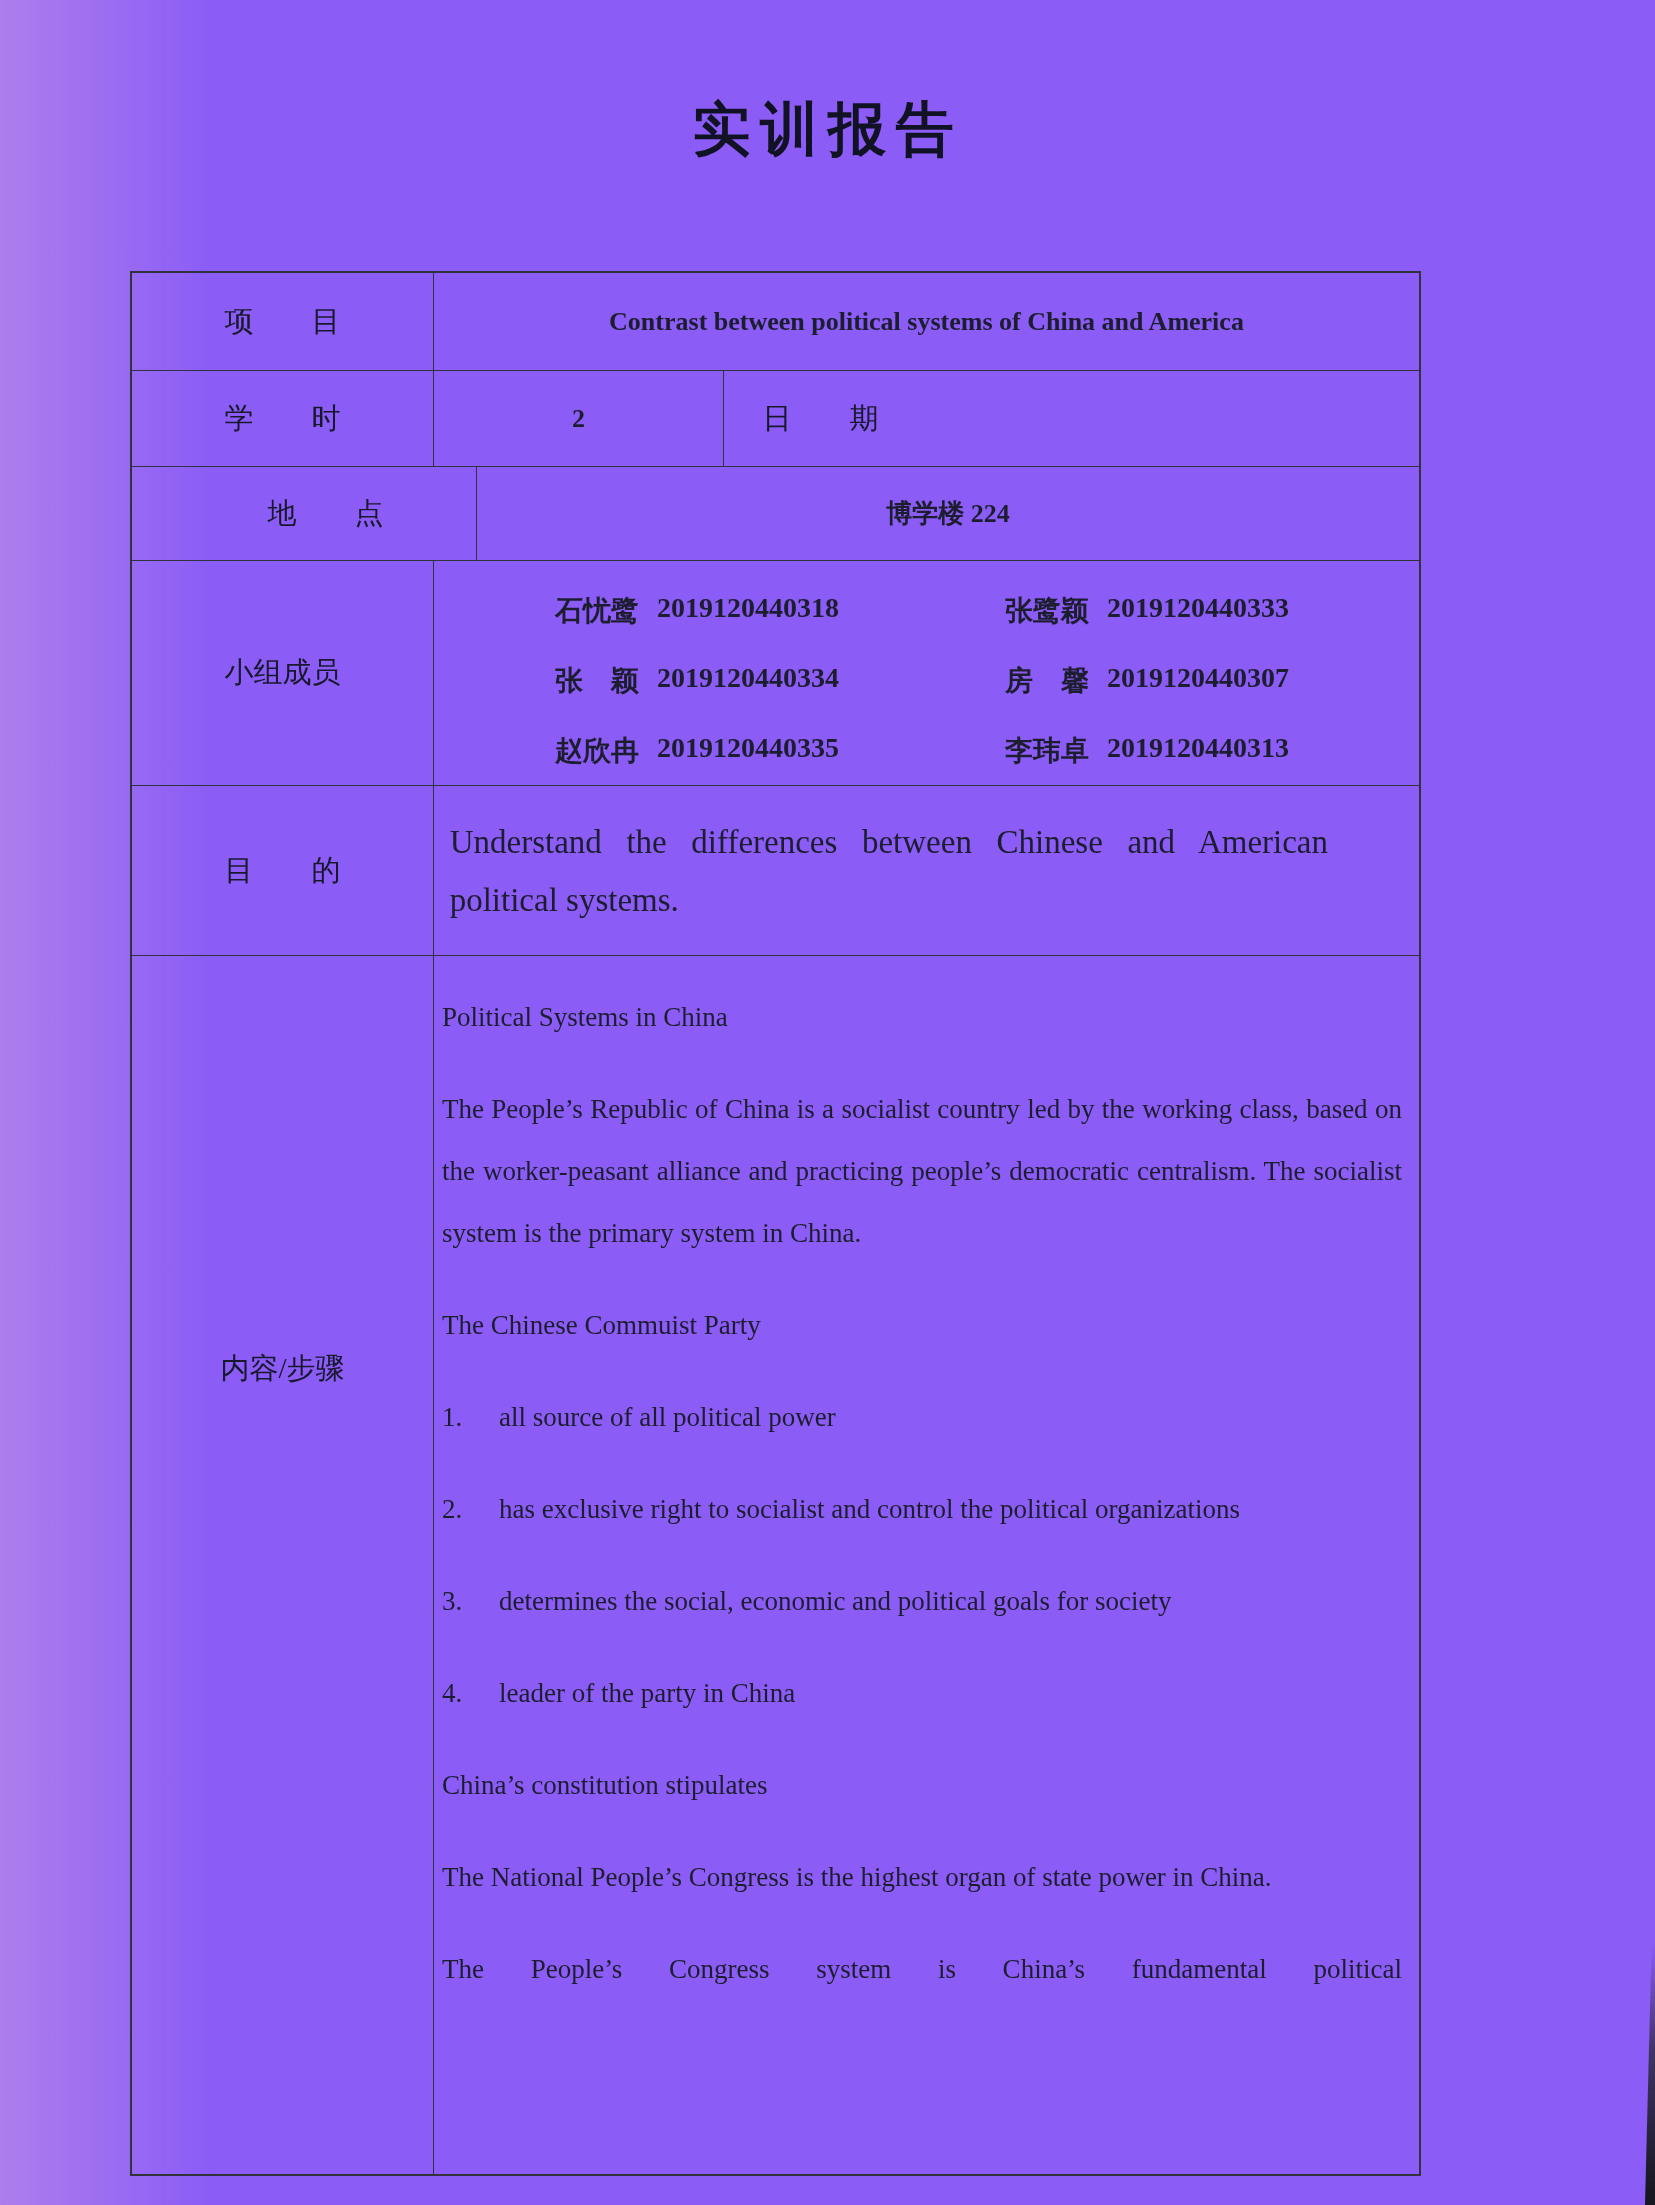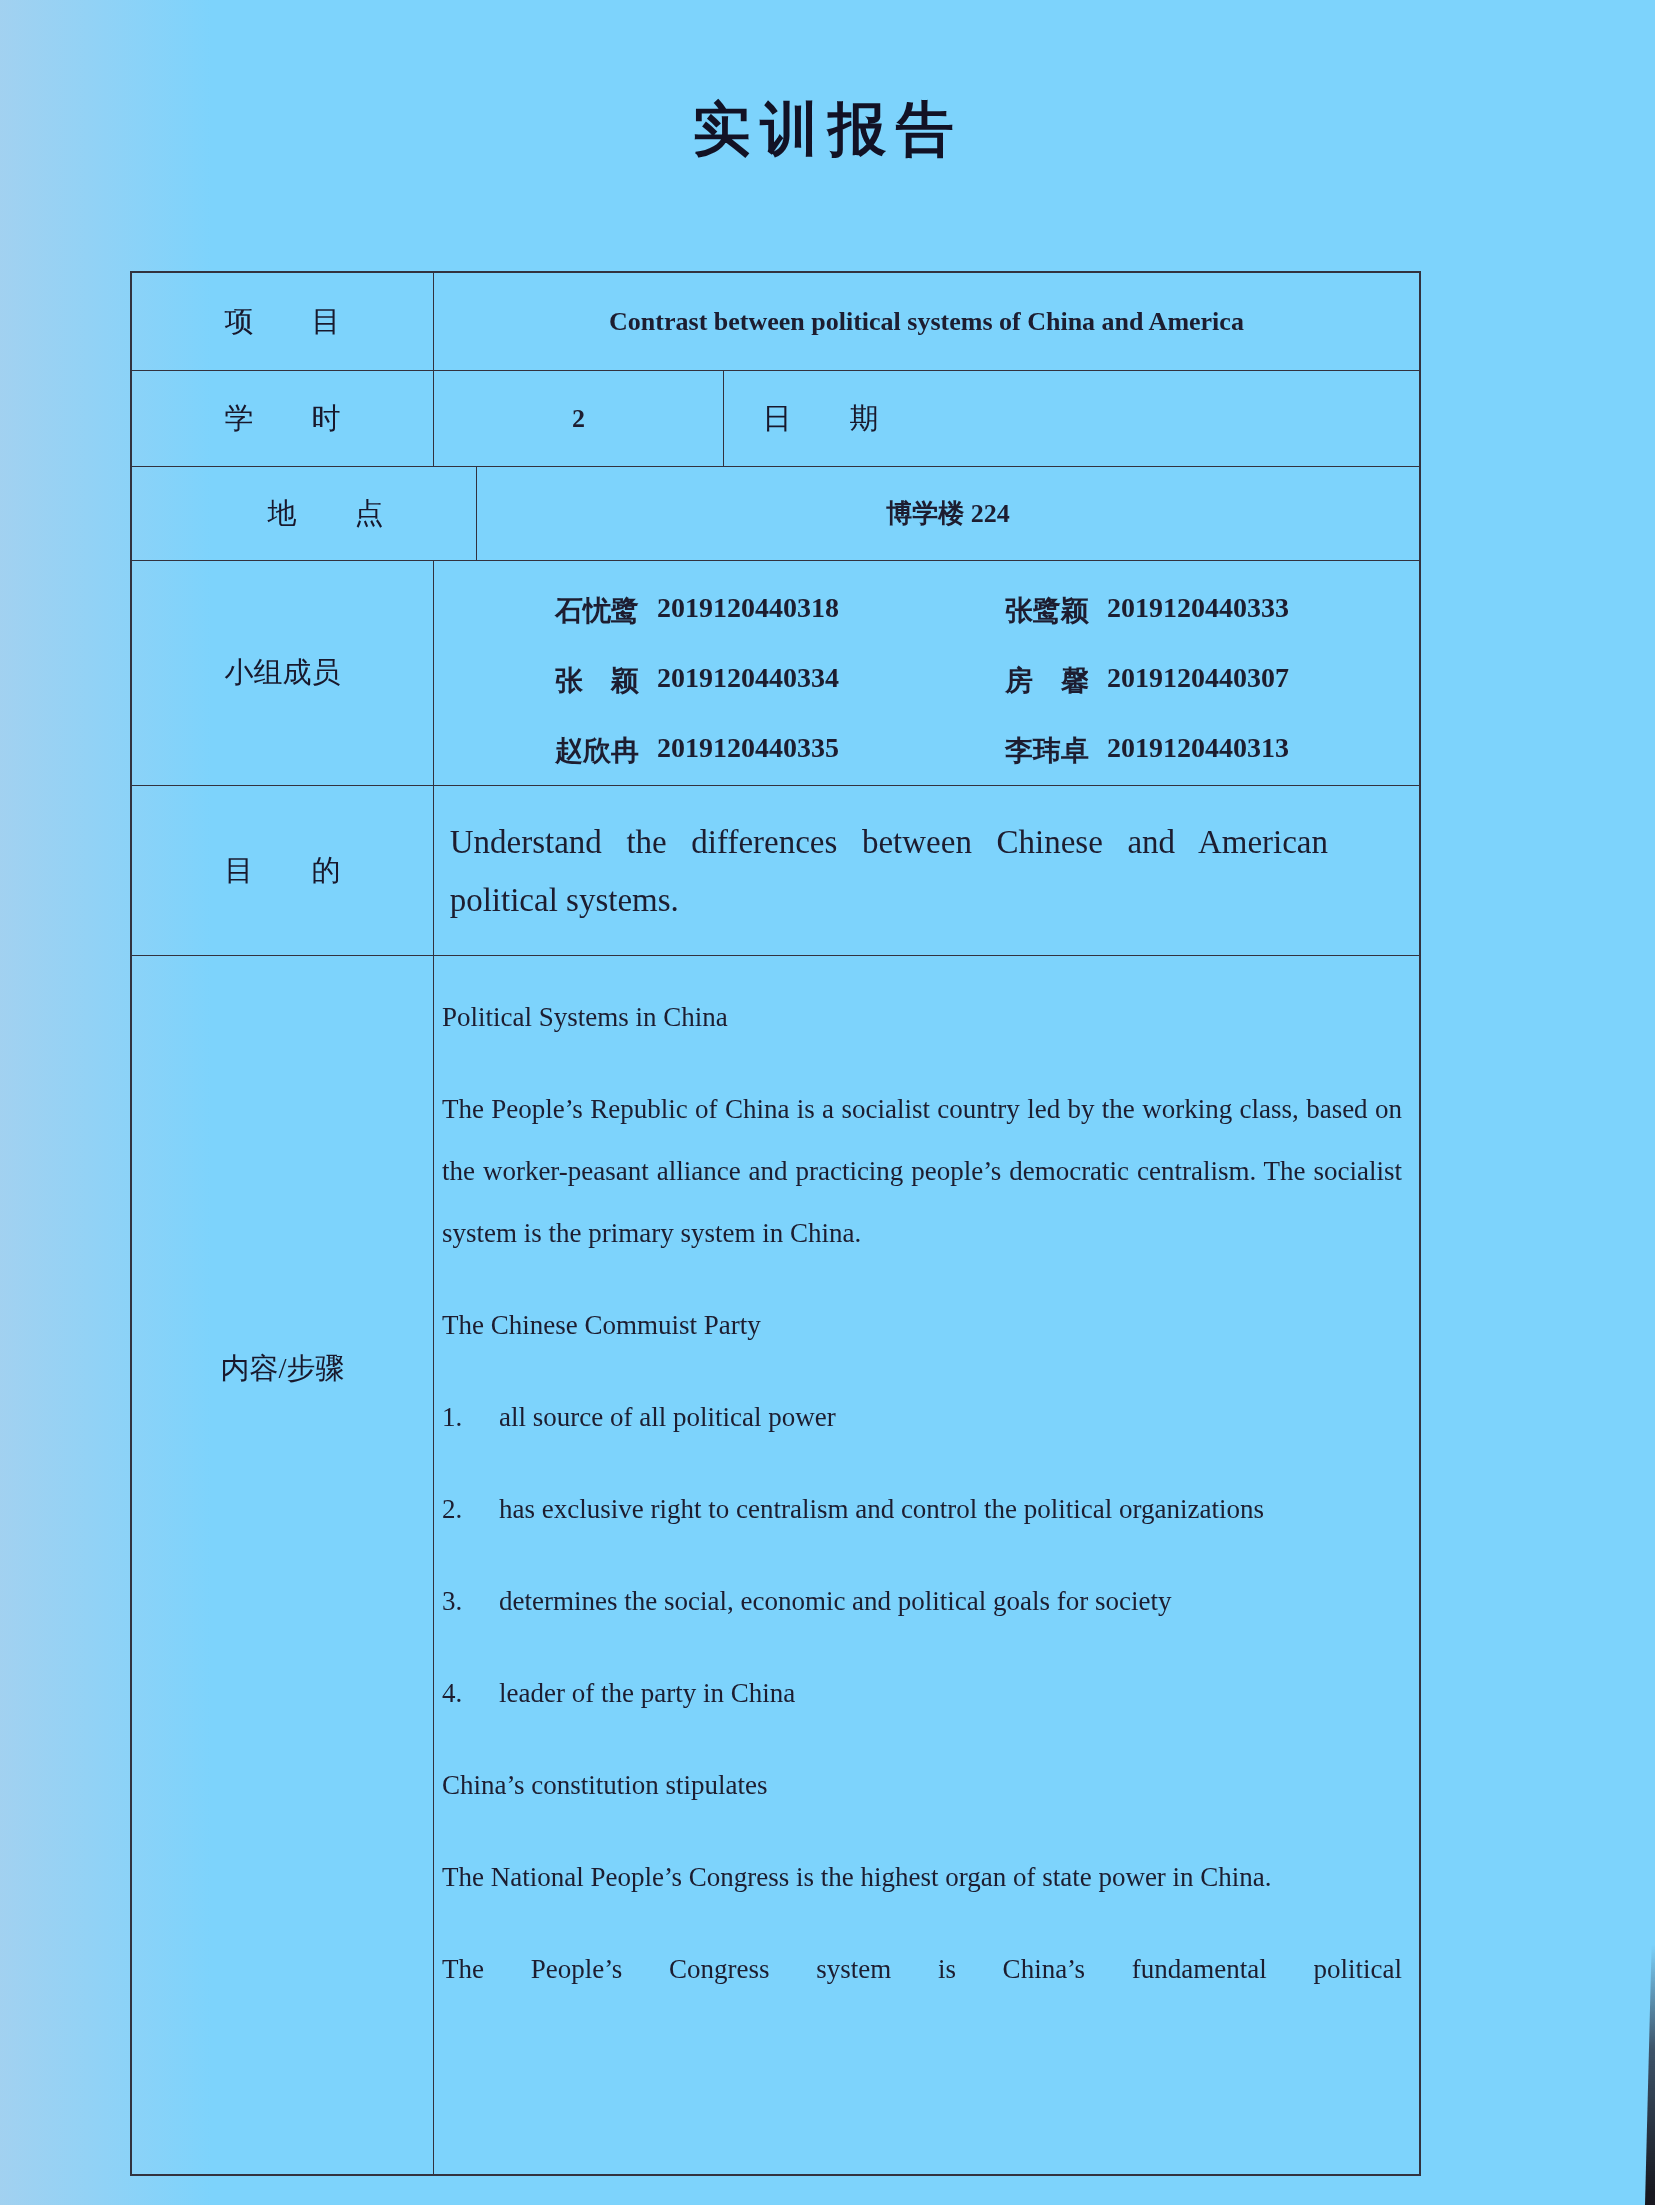--- a/index.html
+++ b/index.html
@@ -3,21 +3,21 @@
 <meta charset="utf-8">
 <style>
   :root{
     --ink:#1d1d30;
     --border:#32323e;
   }
   html,body{margin:0;padding:0;background:#ffffff;}
   .page{
     position:relative;
     width:1656px;height:2205px;
-    background:#7dd3fc;
+    background:#8b5cf6;
     overflow:hidden;
     color:var(--ink);
     font-family:"Liberation Serif","DejaVu Serif",serif;
   }
   
   .page::before{
     content:"";
     position:absolute;left:0;top:0;bottom:0;width:260px;
     background:linear-gradient(90deg, rgba(247,205,213,0.30), rgba(247,205,213,0) 82%);
     pointer-events:none;
@@ -159,21 +159,21 @@
       <div class="cell purpose-cell">Understand the differences between Chinese and American political systems.</div>
     </div>
 
     <div class="row r6">
       <div class="cell label-cell">内容/步骤</div>
       <div class="cell content-cell">
           <div class="block"><span>Political Systems in China</span></div>
           <div class="block j"><span>The People’s Republic of China is a socialist country led by the working class, based on the worker-peasant alliance and practicing people’s democratic centralism. The socialist system is the primary system in China.</span></div>
           <div class="block"><span>The Chinese Commuist Party</span></div>
           <div class="block item"><span class="num">1.</span><span>all source of all political power</span></div>
-          <div class="block item j"><span class="num">2.</span><span>has exclusive right to centralism and control the political organizations</span></div>
+          <div class="block item j"><span class="num">2.</span><span>has exclusive right to socialist and control the political organizations</span></div>
           <div class="block item"><span class="num">3.</span><span>determines the social, economic and political goals for society</span></div>
           <div class="block item"><span class="num">4.</span><span>leader of the party in China</span></div>
           <div class="block"><span>China’s constitution stipulates</span></div>
           <div class="block j"><span>The National People’s Congress is the highest organ of state power in China.</span></div>
           <div class="block stretch"><span>The People’s Congress system is China’s fundamental political</span></div>
         </div>
     </div>
 
   </div>
 

